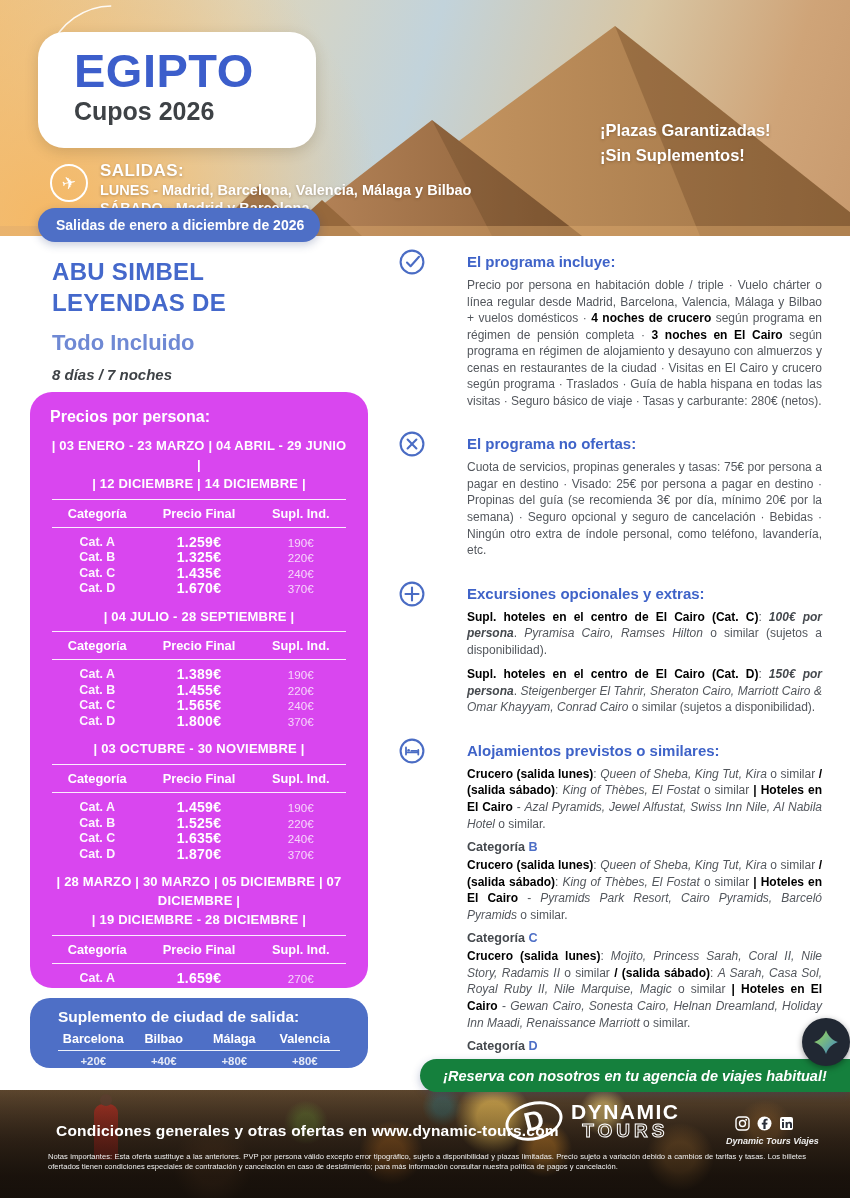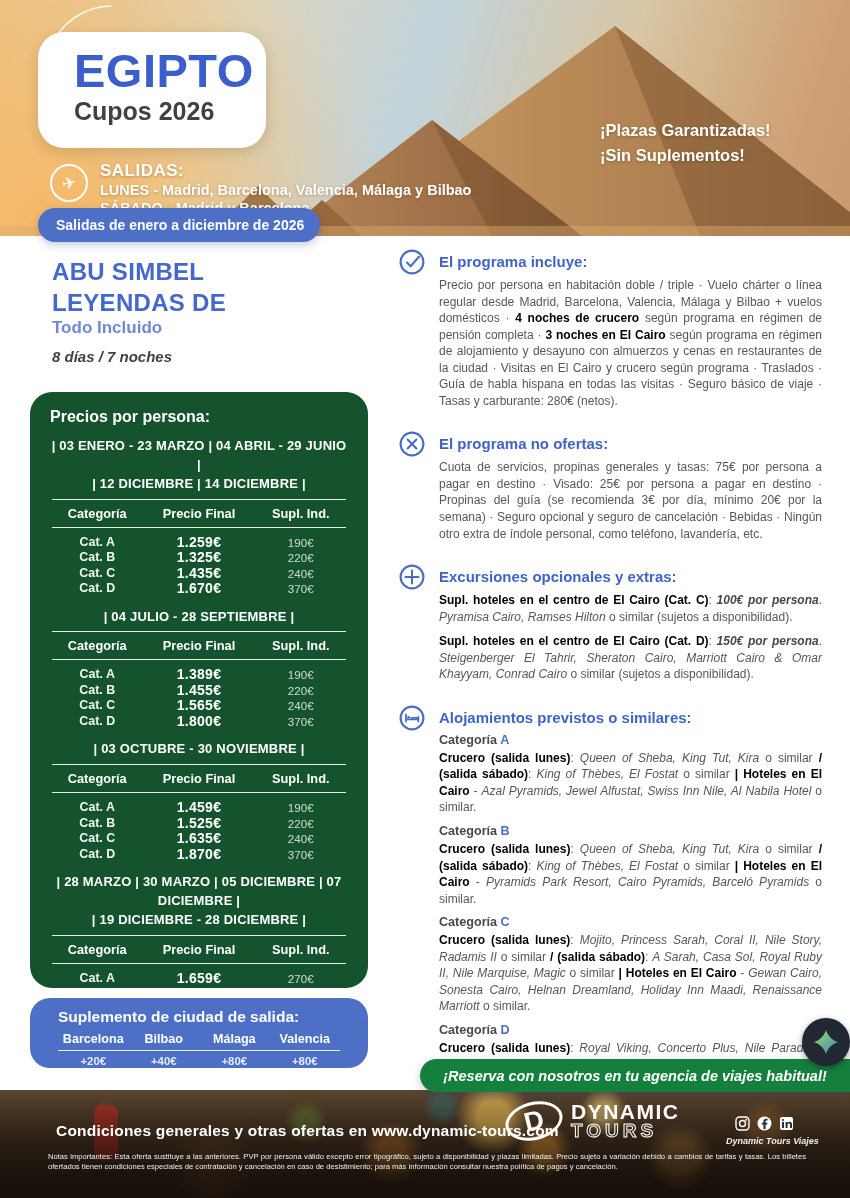--- a/index.html
+++ b/index.html
@@ -10,21 +10,21 @@
   }
   
   #hero{
     position:absolute;left:0;top:0;width:850px;height:236px;
     background:
       radial-gradient(circle at 6% 95%, rgba(246,183,98,.95) 0%, rgba(246,183,98,0) 40%),
       linear-gradient(108deg,#ecc68c 0%,#ded5bb 26%,#c2d3db 48%,#d8c6a4 70%,#cfa478 88%,#c89a6e 100%);
   }
   #hero svg{position:absolute;left:0;top:0;}
   .hero-card{
-    position:absolute;left:38px;top:32px;width:228px;height:116px;
+    position:absolute;left:38px;top:32px;width:278px;height:116px;
     background:#fff;border-radius:26px;box-shadow:0 4px 14px rgba(60,50,30,.18);
     padding:14px 0 0 36px;box-sizing:border-box;
   }
   .hero-title{font-size:47px;font-weight:800;color:#3c5ecb;letter-spacing:.5px;line-height:1.05;}
   .hero-subtitle{font-size:25px;font-weight:800;color:#3e4246;margin-top:2px;}
   .salidas{position:absolute;left:50px;top:160px;color:#fff;display:flex;gap:12px;align-items:flex-start;}
   .plane-circle{
     width:34px;height:34px;border:2px solid #fff;border-radius:50%;
     display:flex;align-items:center;justify-content:center;flex:0 0 auto;margin-top:4px;
   }
@@ -39,25 +39,25 @@
   .badge-ring{position:absolute;left:588px;top:80px;}
   .season-bar{
     position:absolute;left:38px;top:208px;width:282px;height:34px;border-radius:17px;
     background:#4e6fc6;color:#fff;font-size:14px;font-weight:700;
     display:flex;align-items:center;padding-left:18px;box-sizing:border-box;
     box-shadow:0 3px 8px rgba(40,60,120,.25);
   }
   
   .program-head{position:absolute;left:52px;top:256px;width:300px;}
   .program-title{font-size:24px;font-weight:800;color:#4468cb;line-height:1.3;letter-spacing:.3px;}
-  .program-included{font-size:17px;font-weight:600;color:#6f89d4;}
+  .program-included{font-size:22px;font-weight:600;color:#6f89d4;margin-top:12px;}
   .program-duration{font-size:15px;font-weight:700;font-style:italic;color:#3e4246;margin-top:10px;}
   .price-box{
     position:absolute;left:30px;top:392px;width:338px;height:596px;border-radius:22px;
-    background:#14532d;color:#fff;box-sizing:border-box;padding:16px 20px;overflow:hidden;
+    background:#d946ef;color:#fff;box-sizing:border-box;padding:16px 20px;overflow:hidden;
   }
   .price-title{font-size:16px;font-weight:800;}
   .pt-period{font-size:13px;font-weight:800;text-align:center;line-height:1.45;margin:11px 0 5px;letter-spacing:.2px;}
   .pt-head{
     display:grid;grid-template-columns:1fr 1.25fr 1fr;text-align:center;
     border-top:1.5px solid rgba(255,255,255,.9);border-bottom:1.5px solid rgba(255,255,255,.9);
     padding:6px 0;font-size:12.8px;font-weight:600;margin:0 2px;
   }
   .pt-rows{padding:7px 2px 0;}
   .pt-row{display:grid;grid-template-columns:1fr 1.25fr 1fr;text-align:center;line-height:15.5px;}
@@ -70,21 +70,21 @@
   }
   .city-title{font-size:15.5px;font-weight:800;}
   .city-grid{display:grid;grid-template-columns:1fr 1fr 1fr 1fr;text-align:center;margin-top:6px;
     border-bottom:1.2px solid rgba(255,255,255,.9);padding-bottom:4px;font-size:12.6px;font-weight:600;}
   .city-vals{display:grid;grid-template-columns:1fr 1fr 1fr 1fr;text-align:center;margin-top:4px;
     font-size:11.4px;opacity:.85;font-weight:600;}
   
   .right-col{position:absolute;left:398px;top:248px;width:424px;}
   .section{display:flex;gap:13px;margin-bottom:13px;}
   .sec-icon{flex:0 0 28px;width:28px;height:28px;}
-  .sec-body{flex:1;min-width:0;}
+  .sec-body{flex:1;min-width:0;margin-left:28px;}
   .sec-heading{font-size:15px;font-weight:800;color:#3f63c8;margin:5px 0 7px;}
   .para{font-size:12px;line-height:1.38;text-align:justify;color:#53575d;margin:0 0 8px;}
   .rt-b{font-weight:800;color:#000000;}
   .rt-i{font-style:italic;}
   .rt-bi{font-weight:800;font-style:italic;color:#45494e;}
   .cat-label{font-size:12.6px;font-weight:800;color:#45494e;margin:7px 0 3px;}
   .cat-letter{color:#4e6fc6;}
   
   .reserve-bar{
     position:absolute;left:420px;top:1059px;width:430px;height:33px;background:#15803d;
@@ -115,21 +115,21 @@
   .person::before{content:"";position:absolute;left:6px;top:-10px;width:12px;height:12px;border-radius:50%;background:#6e4c39;}
   .footer-content{position:absolute;left:0;top:1090px;width:850px;height:108px;z-index:4;color:#fff;}
   .conditions{position:absolute;left:56px;top:32px;font-size:15.5px;font-weight:800;letter-spacing:.2px;}
   .legal{position:absolute;left:48px;top:62px;width:758px;font-size:7.6px;line-height:1.35;color:#efefef;text-align:justify;}
   .logo{position:absolute;left:505px;top:12px;display:flex;align-items:center;gap:8px;}
   .logo-d{
     width:58px;height:38px;border:3px solid #fff;border-radius:50%;transform:rotate(-14deg);
     display:flex;align-items:center;justify-content:center;
     font-size:27px;font-weight:800;color:#fff;box-sizing:border-box;
   }
-  .logo-text{line-height:.95;}
+  .logo-text{line-height:.95;text-align:center;}
   .logo-top{font-size:21px;font-weight:800;letter-spacing:1.5px;}
   .logo-bottom{font-size:19px;font-weight:800;letter-spacing:4px;color:transparent;-webkit-text-stroke:1px #ffffff;}
   .social{position:absolute;left:735px;top:26px;display:flex;gap:7px;}
   .social svg{display:block;}
   .social-caption{position:absolute;left:726px;top:46px;font-size:9px;font-style:italic;font-weight:600;color:#eee;}
   .float-badge{
     position:absolute;left:802px;top:1018px;width:48px;height:48px;border-radius:50%;
     background:#212833;z-index:20;display:flex;align-items:center;justify-content:center;
     box-shadow:0 2px 6px rgba(0,0,0,.4);
   }
@@ -388,23 +388,20 @@
   <div class="section">
     <svg class="sec-icon" viewBox="0 0 28 28">
       <circle cx="14" cy="14" r="11.4" fill="none" stroke="#4a6cc4" stroke-width="2.1"></circle>
       <path d="M8 10.5 V17.5 M8 15.3 H20.3 M20.3 13 V17.5" fill="none" stroke="#4a6cc4" stroke-width="1.8" stroke-linecap="round"></path>
       <circle cx="10.6" cy="13.3" r="1.3" fill="#4a6cc4"></circle>
       <path d="M12.6 13.9 h6.2 a1.4 1.4 0 0 1 1.4 1.4" fill="none" stroke="#4a6cc4" stroke-width="1.8"></path>
     </svg>
     <div class="sec-body">
       <div class="sec-heading">Alojamientos previstos o similares:</div>
 
-      <div class="cat-label">
-        <span>Categoría</span> <span class="cat-letter">A</span>
-      </div>
       <p class="para"><span class="rt-b">Crucero (salida lunes)</span><span>: </span><span class="rt-i">Queen of Sheba, King Tut, Kira</span><span> o similar </span><span class="rt-b">/ (salida sábado)</span><span>: </span><span class="rt-i">King of Thèbes, El Fostat</span><span> o similar </span><span class="rt-b">| Hoteles en El Cairo</span><span> - </span><span class="rt-i">Azal Pyramids, Jewel Alfustat, Swiss Inn Nile, Al Nabila Hotel</span><span> o similar.</span></p>
 
       <div class="cat-label">
         <span>Categoría</span> <span class="cat-letter">B</span>
       </div>
       <p class="para"><span class="rt-b">Crucero (salida lunes)</span><span>: </span><span class="rt-i">Queen of Sheba, King Tut, Kira</span><span> o similar </span><span class="rt-b">/ (salida sábado)</span><span>: </span><span class="rt-i">King of Thèbes, El Fostat</span><span> o similar </span><span class="rt-b">| Hoteles en El Cairo</span><span> - </span><span class="rt-i">Pyramids Park Resort, Cairo Pyramids, Barceló Pyramids</span><span> o similar.</span></p>
 
       <div class="cat-label">
         <span>Categoría</span> <span class="cat-letter">C</span>
       </div>

